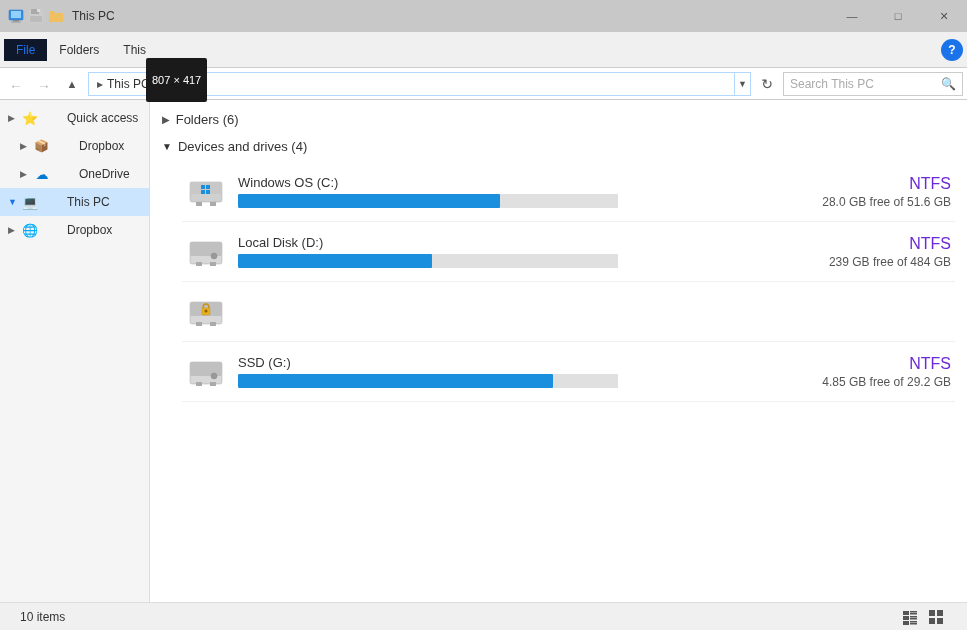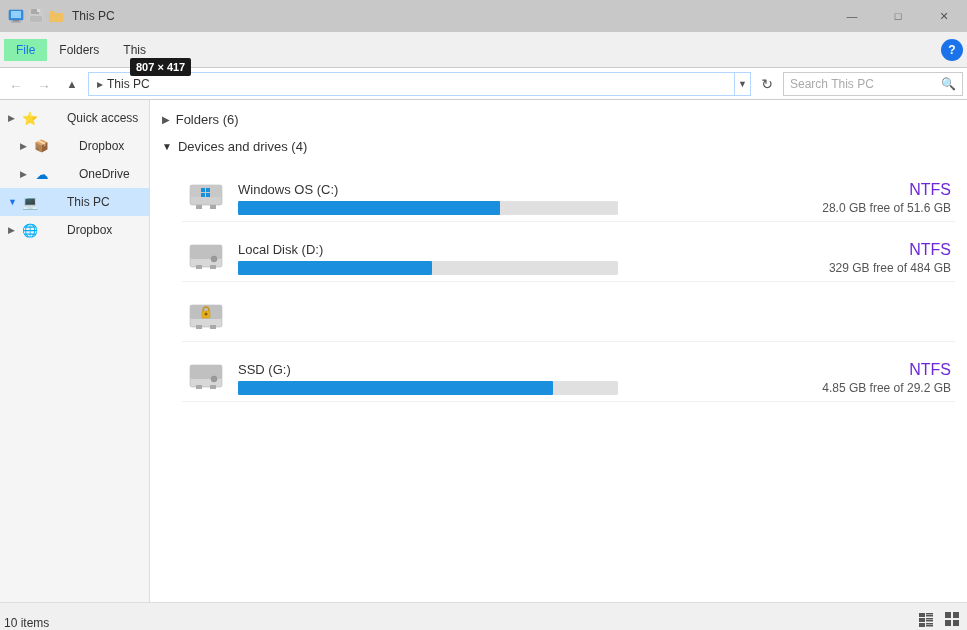--- a/index.html
+++ b/index.html
@@ -47,47 +47,46 @@
       font-size: 11px;
       cursor: pointer;
       color: #555;
       background: transparent;
     }
 
     
     .tooltip-badge {
       position: absolute;
       top: 58px;
-      left: 130px;
+      left: 146px;
       background: #1a1a1a;
       color: white;
       font-size: 11px;
-      padding: 3px 6px;
+      padding: 16px 6px;
       border-radius: 2px;
       z-index: 100;
-      font-weight: bold;
     }
 
     
     .ribbon {
       background: #f0f0f0;
       height: 36px;
       display: flex;
       align-items: center;
       padding: 0 4px;
       border-bottom: 1px solid #ccc;
     }
     .ribbon-tab {
       padding: 4px 12px;
       font-size: 12px;
       cursor: pointer;
       color: #333;
     }
     .ribbon-tab.active {
-      background: #86efac;
+      background: #0f172a;
       color: #1a73e8;
     }
     .ribbon-help {
       margin-left: auto;
       width: 22px;
       height: 22px;
       border-radius: 50%;
       background: #1a73e8;
       color: white;
       display: flex;
@@ -246,21 +245,21 @@
       font-size: 13px;
       color: #333;
     }
 
     
     .drives-container {
       padding-left: 20px;
     }
     .drive-item {
       display: flex;
-      align-items: flex-end;
+      align-items: center;
       padding: 6px 4px;
       border-bottom: 1px solid #f0f0f0;
       cursor: pointer;
       min-height: 60px;
     }
     .drive-icon {
       width: 40px;
       height: 40px;
       margin-right: 12px;
       display: flex;
@@ -311,22 +310,22 @@
     }
     .drive-no-bar {
       height: 14px;
     }
 
     
     .status-bar {
       background: #f0f0f0;
       height: 28px;
       display: flex;
-      align-items: flex-end;
-      padding: 0 4px;
+      align-items: center;
+      padding: 0 20px;
       border-top: 1px solid #ddd;
       font-size: 12px;
       color: #333;
     }
     .status-bar-right {
       margin-left: auto;
       display: flex;
       align-items: center;
       gap: 4px;
     }
@@ -498,21 +497,21 @@
           </svg>
         </div>
         <div class="drive-info">
           <span class="drive-name">Local Disk (D:)</span>
           <div class="drive-bar-container">
             <div class="drive-bar-fill" style="width:51%;"></div>
           </div>
         </div>
         <div class="drive-stats">
           <span class="drive-fs">NTFS</span>
-          <span class="drive-space">329 GB free of 484 GB</span>
+          <span class="drive-space">239 GB free of 484 GB</span>
         </div>
       </div>
 
       <div class="drive-item">
         <div class="drive-icon">
           <svg viewBox="0 0 36 36">
             <rect x="2" y="8" width="32" height="22" rx="2" fill="#d8d8d8" stroke="#aaa" stroke-width="0.5"></rect>
             <rect x="2" y="8" width="32" height="14" fill="#c0c0c0" rx="2"></rect>
 
             <rect x="14" y="14" width="8" height="7" rx="1" fill="#e8b020" stroke="#c89010" stroke-width="0.5"></rect>

